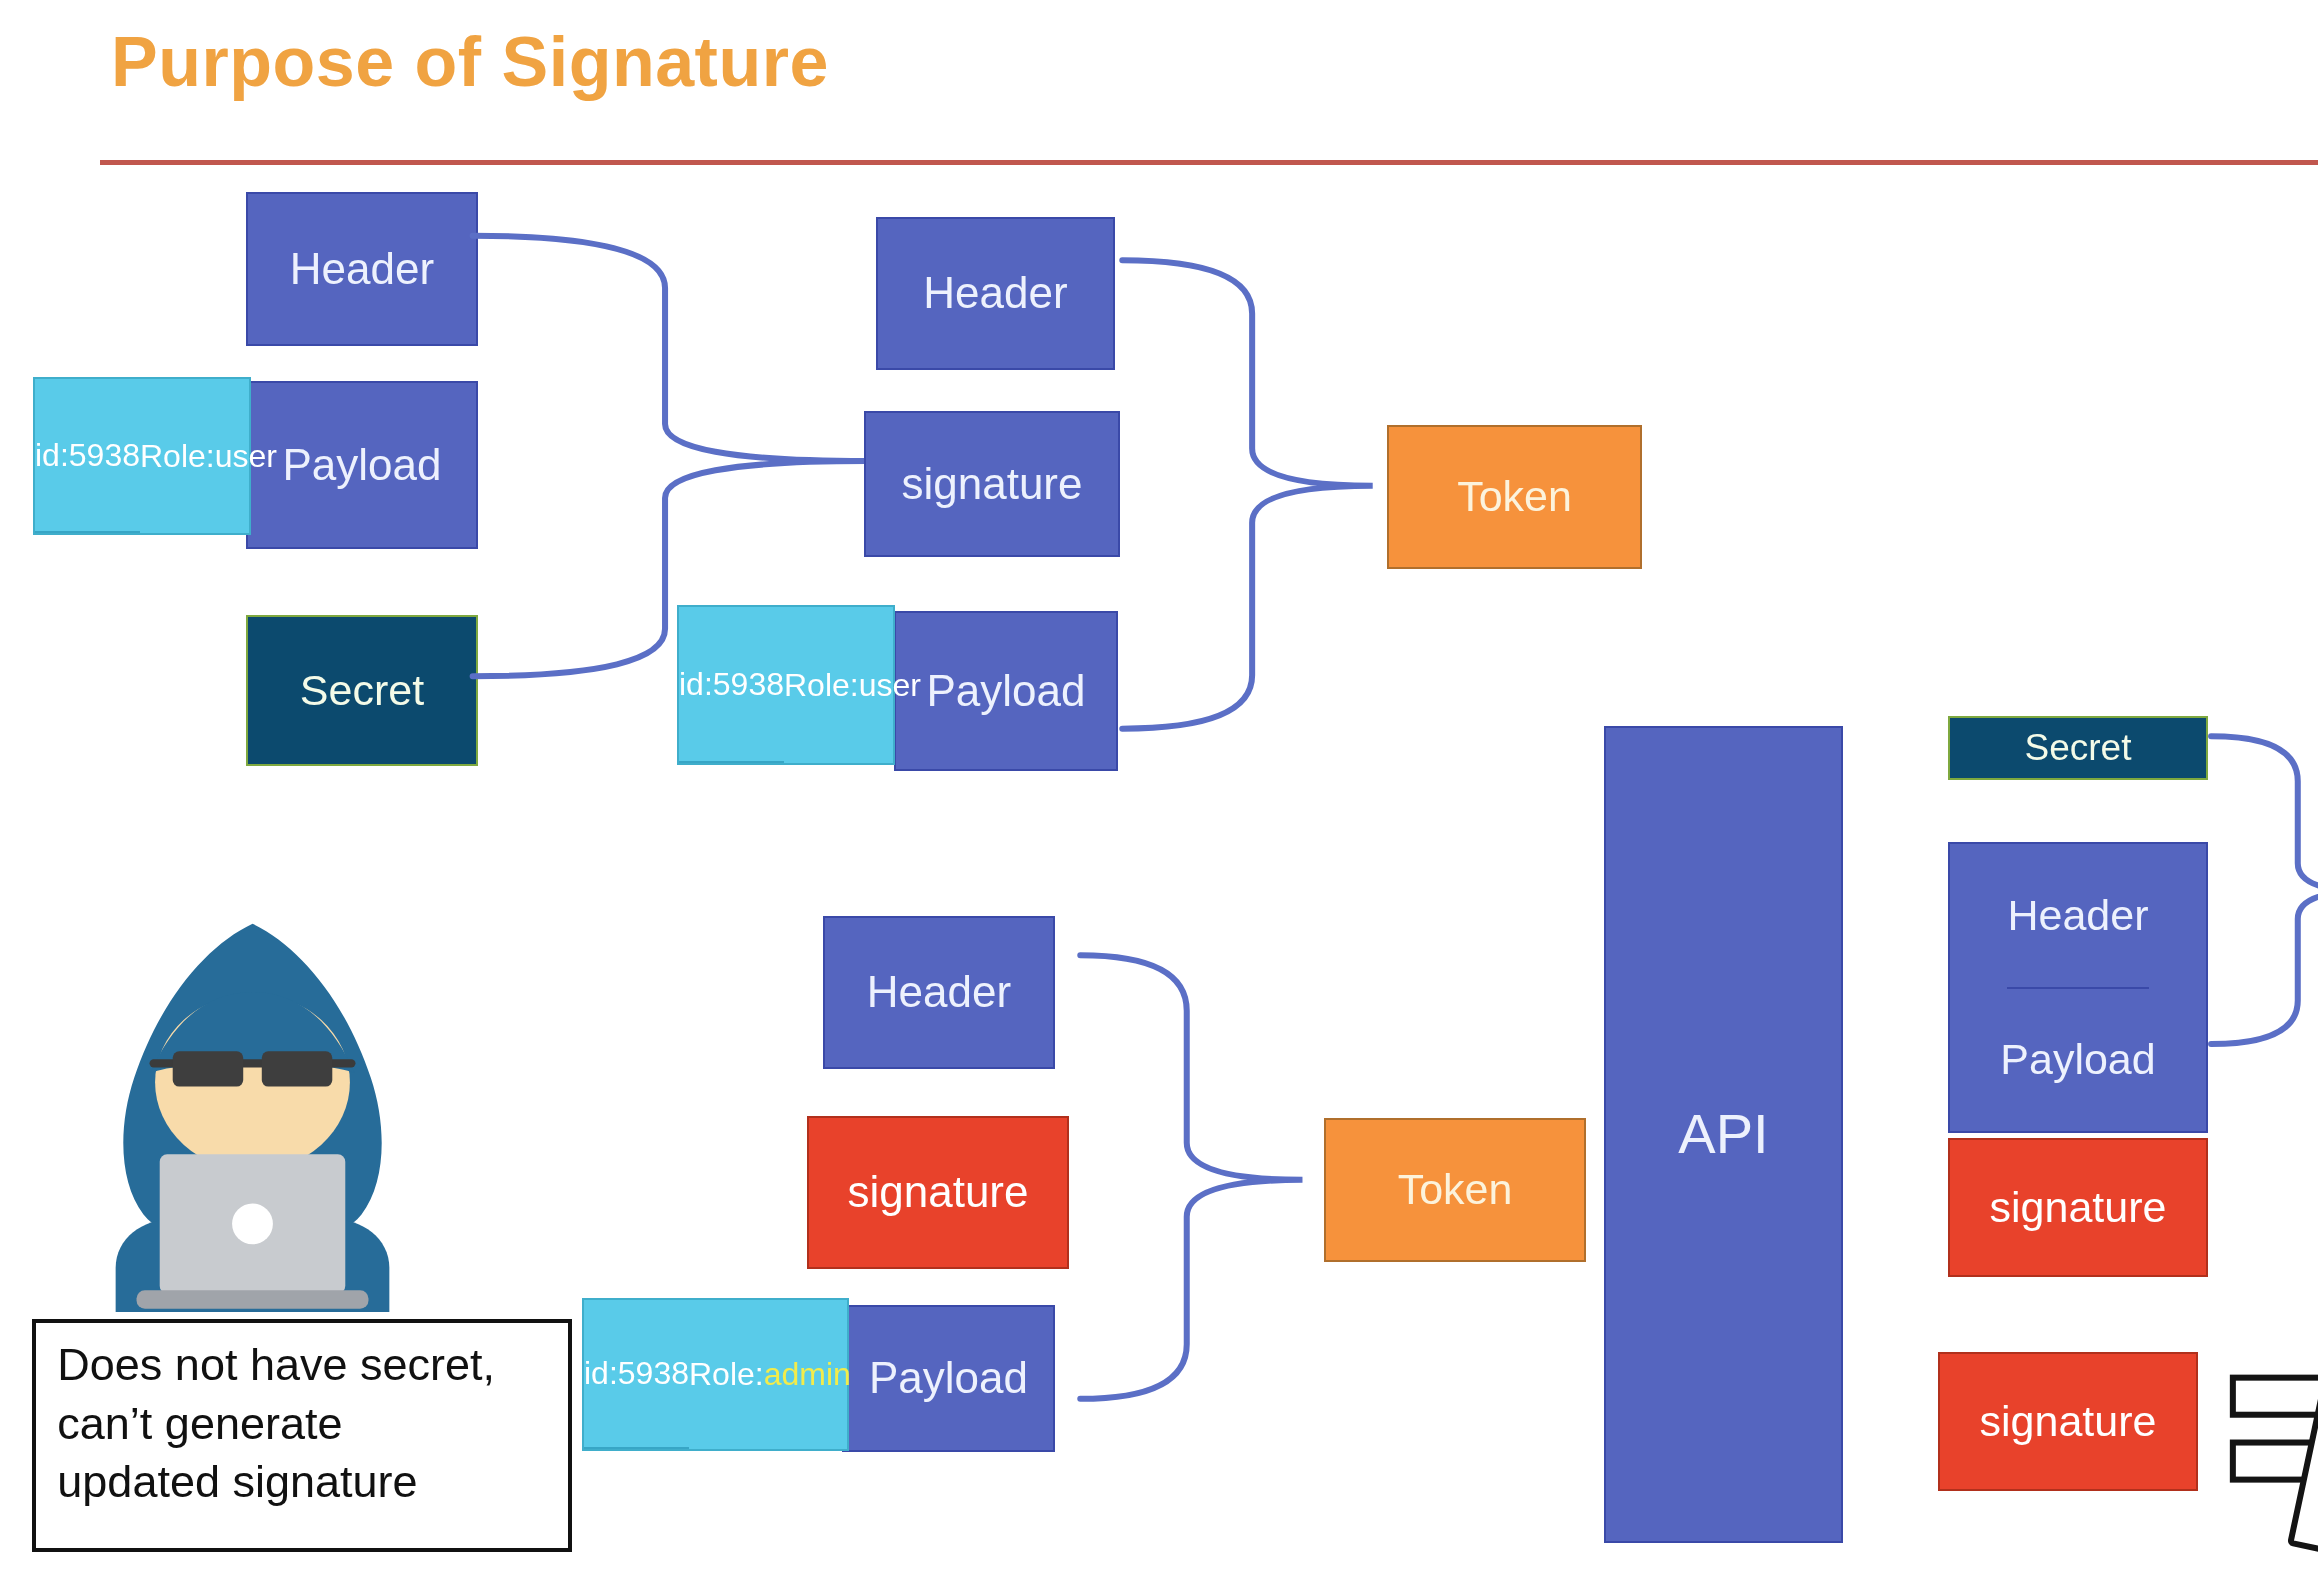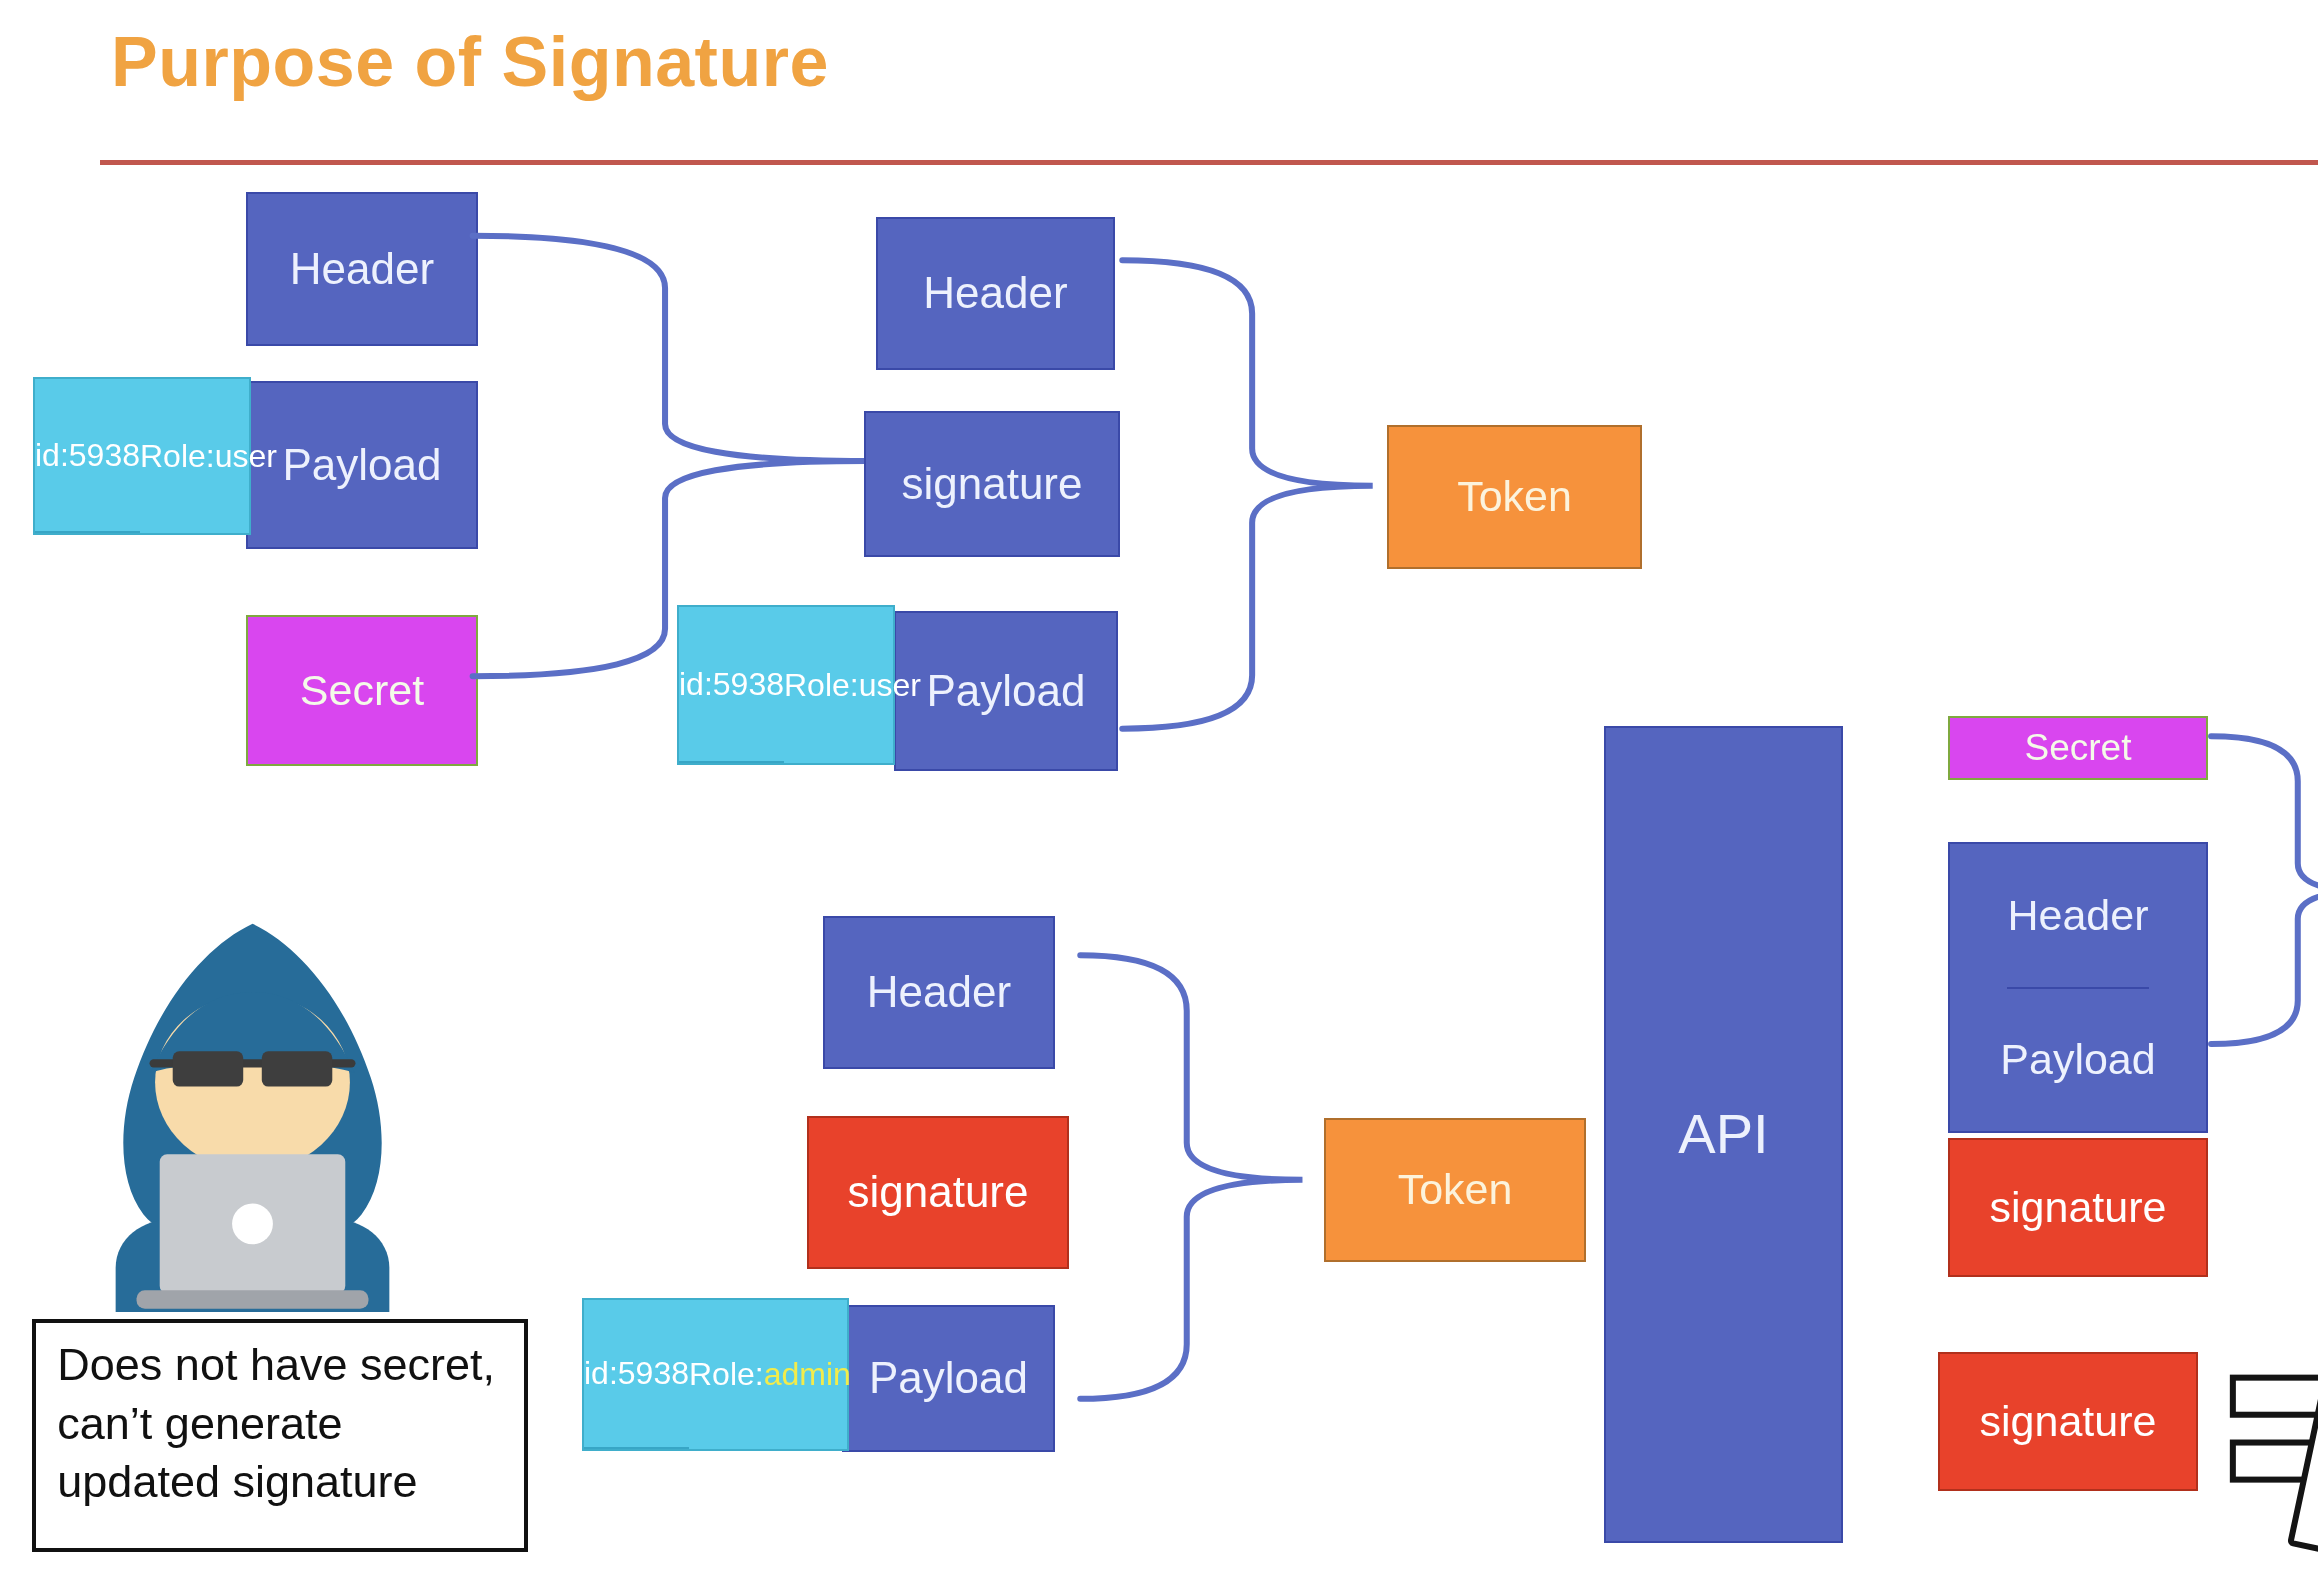--- a/index.html
+++ b/index.html
@@ -3,34 +3,34 @@
 <meta charset="utf-8">
 <style>
   html,body{margin:0;padding:0;background:#fff;}
   .slide{position:relative;width:2790px;height:1569px;background:#ffffff;overflow:hidden;
          font-family:"Liberation Sans",sans-serif;}
   .abs{position:absolute;}
   .box{position:absolute;display:flex;align-items:center;justify-content:center;
        box-sizing:border-box;text-align:center;line-height:1.15;margin-top:12px;}
   .blue  {background:#5565BF;border:2.8px solid #3A49A8;color:#EDF1FD;}
   .cyan  {background:#59CBE9;border:2.3px solid #3FAECB;color:#FFFFFF;}
-  .green {background:#d946ef;border:2.3px solid #7FA93F;color:#F4FBE8;}
+  .green {background:#0c4a6e;border:2.3px solid #7FA93F;color:#F4FBE8;}
   .orange{background:#F6923C;border:2.8px solid #B06F2C;color:#FCF3DC;}
   .red   {background:#E8422B;border:2.8px solid #B1301C;color:#FFFFFF;}
   .claims{position:absolute;display:flex;box-sizing:border-box;z-index:3;}
   .claims .row{flex:1;display:flex;align-items:center;justify-content:center;}
   .claims .row:first-child{border-bottom:2.3px solid #38A6C6;}
   .admin{color:#F2EC4B;}
   .hpblock{position:absolute;display:flex;flex-direction:column;box-sizing:border-box;}
   .hpblock .half{flex:1;display:flex;align-items:center;justify-content:center;}
   .hpblock .half:first-child{border-bottom:2.3px solid #3A49A8;}
   .title{position:absolute;left:111px;top:22px;font-size:70px;font-weight:bold;
          color:#F0A342;letter-spacing:0.5px;white-space:nowrap;}
   .underline{position:absolute;left:100px;top:160px;width:2606px;height:4.6px;background:#C1574E;}
-  .note{position:absolute;left:32px;top:1319px;width:496px;height:233px;background:#fff;
+  .note{position:absolute;left:32px;top:1319px;width:540px;height:233px;background:#fff;
         border:4.2px solid #111;box-sizing:border-box;color:#111;font-size:45px;line-height:1.3;
         padding:13px 0 0 21.3px;z-index:5;}
   .bracesvg{position:absolute;overflow:visible;}
   .bracesvg path{fill:none;stroke:#5B6FC6;stroke-width:13;stroke-linecap:round;}
 </style>
 </head>
 <body>
 
 <div class="slide">
 

